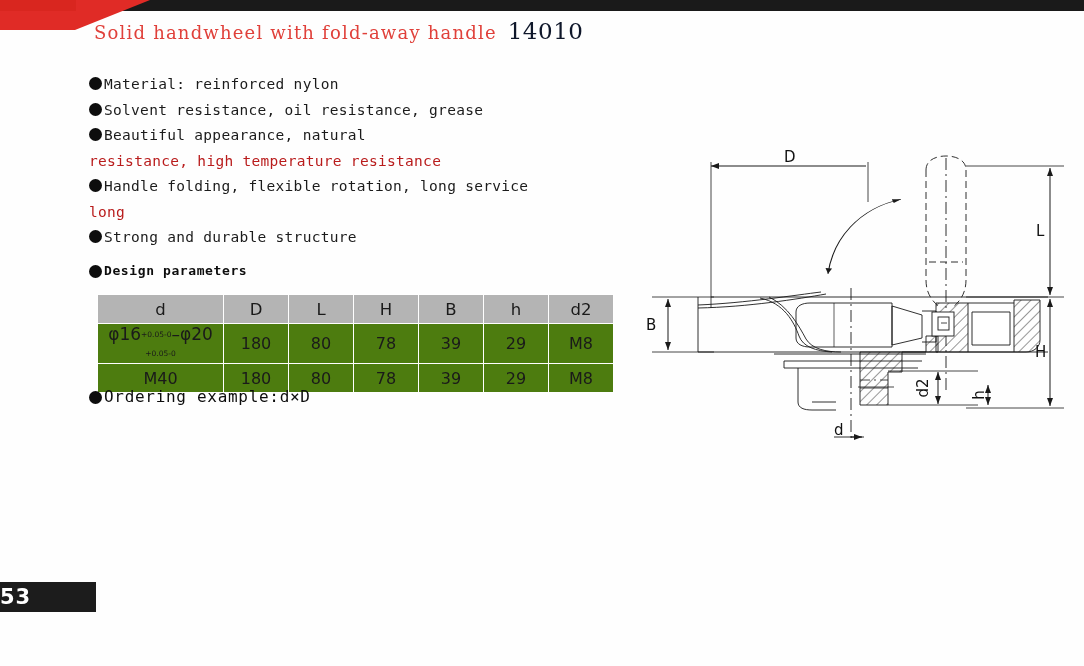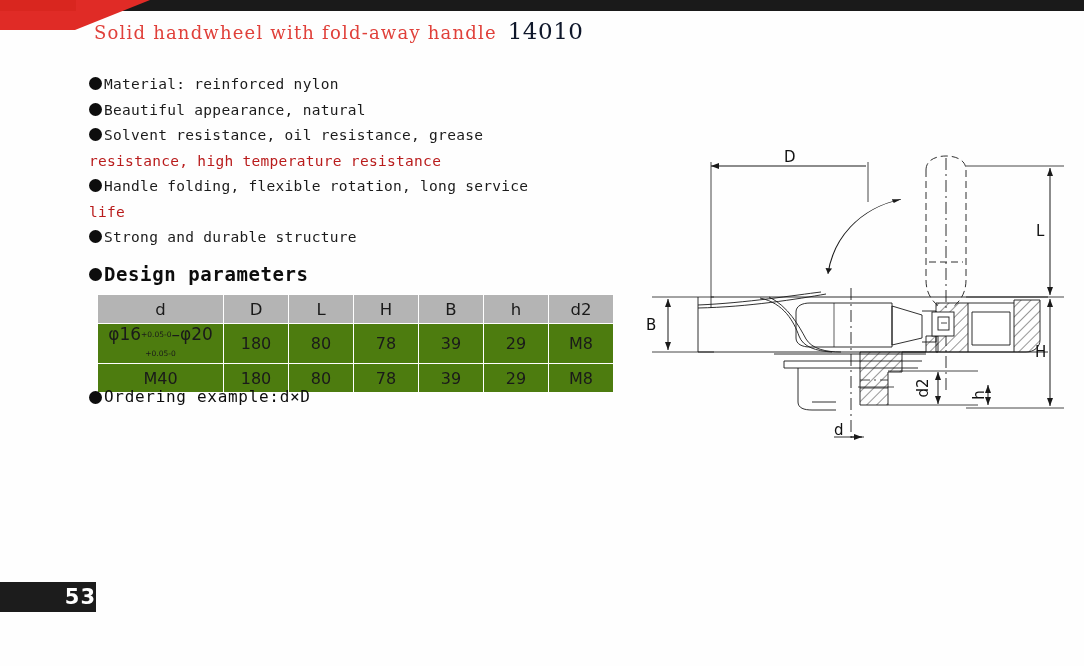--- a/index.html
+++ b/index.html
@@ -100,21 +100,21 @@
   
   #design-heading {
     position: absolute;
     left: 89px; top: 263px;
     display: flex;
     align-items: center;
   }
   #design-heading .bullet-dot { margin-top: 1px; }
   #design-heading-label {
     font-family: "DejaVu Sans Mono", monospace;
-    font-size: 19px;
+    font-size: 13px;
     font-weight: bold;
     color: #0d0d0d;
     letter-spacing: 0.6px;
   }
 
   
   #param-table {
     position: absolute;
     left: 97px; top: 294px;
     border-collapse: separate;
@@ -187,21 +187,21 @@
   }
 
   
   #page-footer {
     position: absolute;
     left: 0; top: 582px;
     width: 96px; height: 30px;
     background: #1c1c1c;
     display: flex;
     align-items: center;
-    justify-content: flex-end;
+    justify-content: flex-start;
   }
   #page-number {
     color: #ffffff;
     font-family: "DejaVu Sans", sans-serif;
     font-size: 21px;
     font-weight: bold;
     letter-spacing: 1px;
   }
 </style>
 </head>
@@ -218,32 +218,32 @@
   <span id="title-code">14010</span>
 </div>
 
 <div id="features">
   <div class="feature-line">
     <span class="bullet-dot"></span>
     <span>Material: reinforced nylon</span>
   </div>
   <div class="feature-line">
     <span class="bullet-dot"></span>
-    <span>Beautiful appearance, natural</span>
+    <span>Solvent resistance, oil resistance, grease</span>
   </div>
   <div class="feature-line">
     <span class="bullet-dot"></span>
-    <span>Solvent resistance, oil resistance, grease</span>
+    <span>Beautiful appearance, natural</span>
   </div>
   <div class="feature-cont">resistance, high temperature resistance</div>
   <div class="feature-line">
     <span class="bullet-dot"></span>
     <span>Handle folding, flexible rotation, long service</span>
   </div>
-  <div class="feature-cont">life</div>
+  <div class="feature-cont">long</div>
   <div class="feature-line">
     <span class="bullet-dot"></span>
     <span>Strong and durable structure</span>
   </div>
 </div>
 
 <div id="design-heading">
   <span class="bullet-dot"></span>
   <span id="design-heading-label">Design parameters</span>
 </div>

